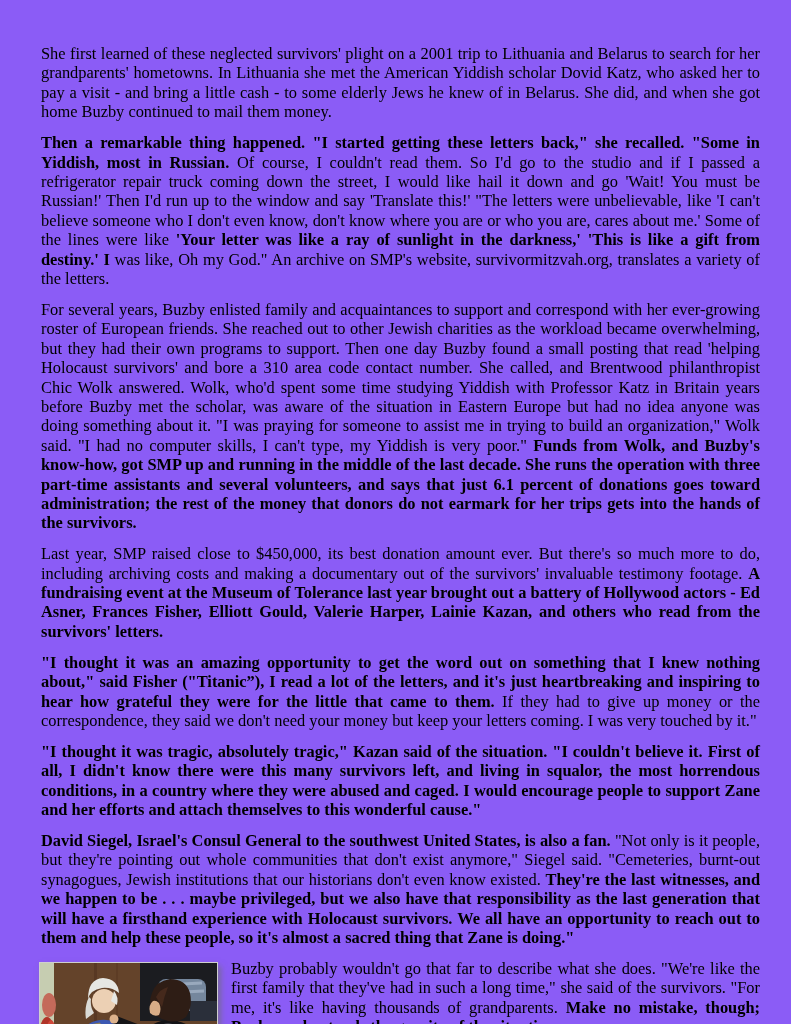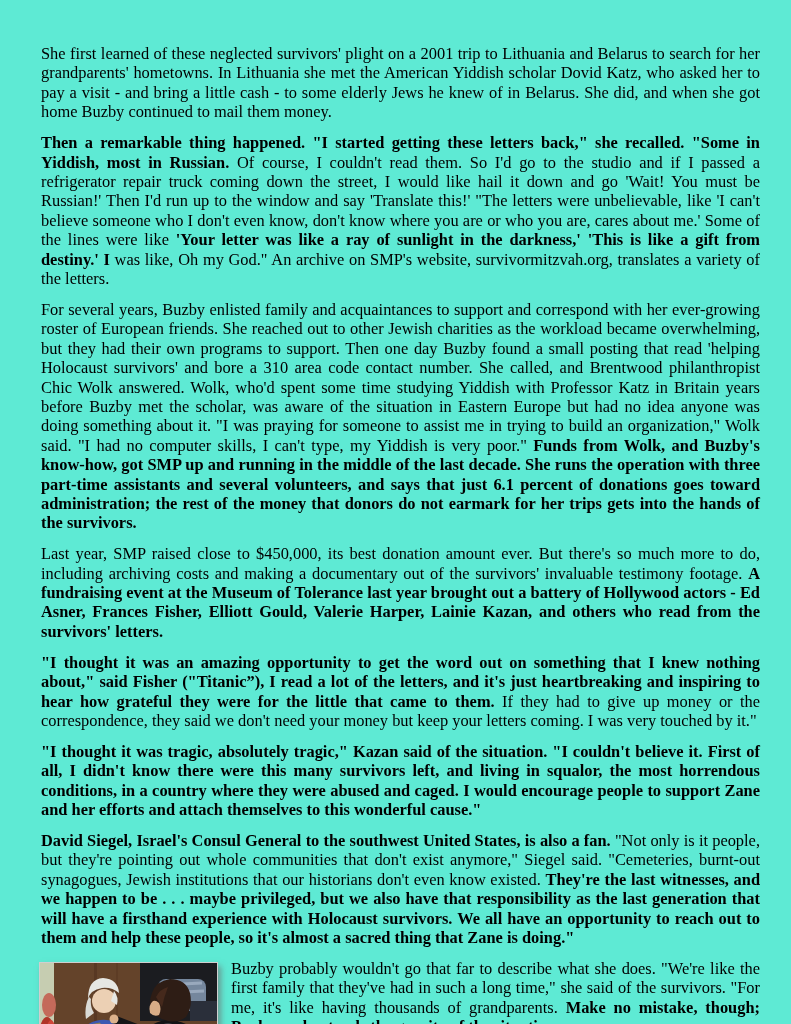--- a/index.html
+++ b/index.html
@@ -12,21 +12,21 @@
     height: 1024px;
     overflow: hidden;
     font-family: "Liberation Serif", "DejaVu Serif", serif;
     color: #000000;
   }
   .page {
     box-sizing: border-box;
     width: 791px;
     height: 1024px;
     padding: 44px 31px 0 41px;
-    background: #5eead4;
+    background: #8b5cf6;
   }
   .article-text {
     font-size: 16.4px;
     line-height: 19.4px;
     text-align: justify;
   }
   .article-text p {
     margin: 0 0 11.5px 0;
   }
   .b { font-weight: bold; }

